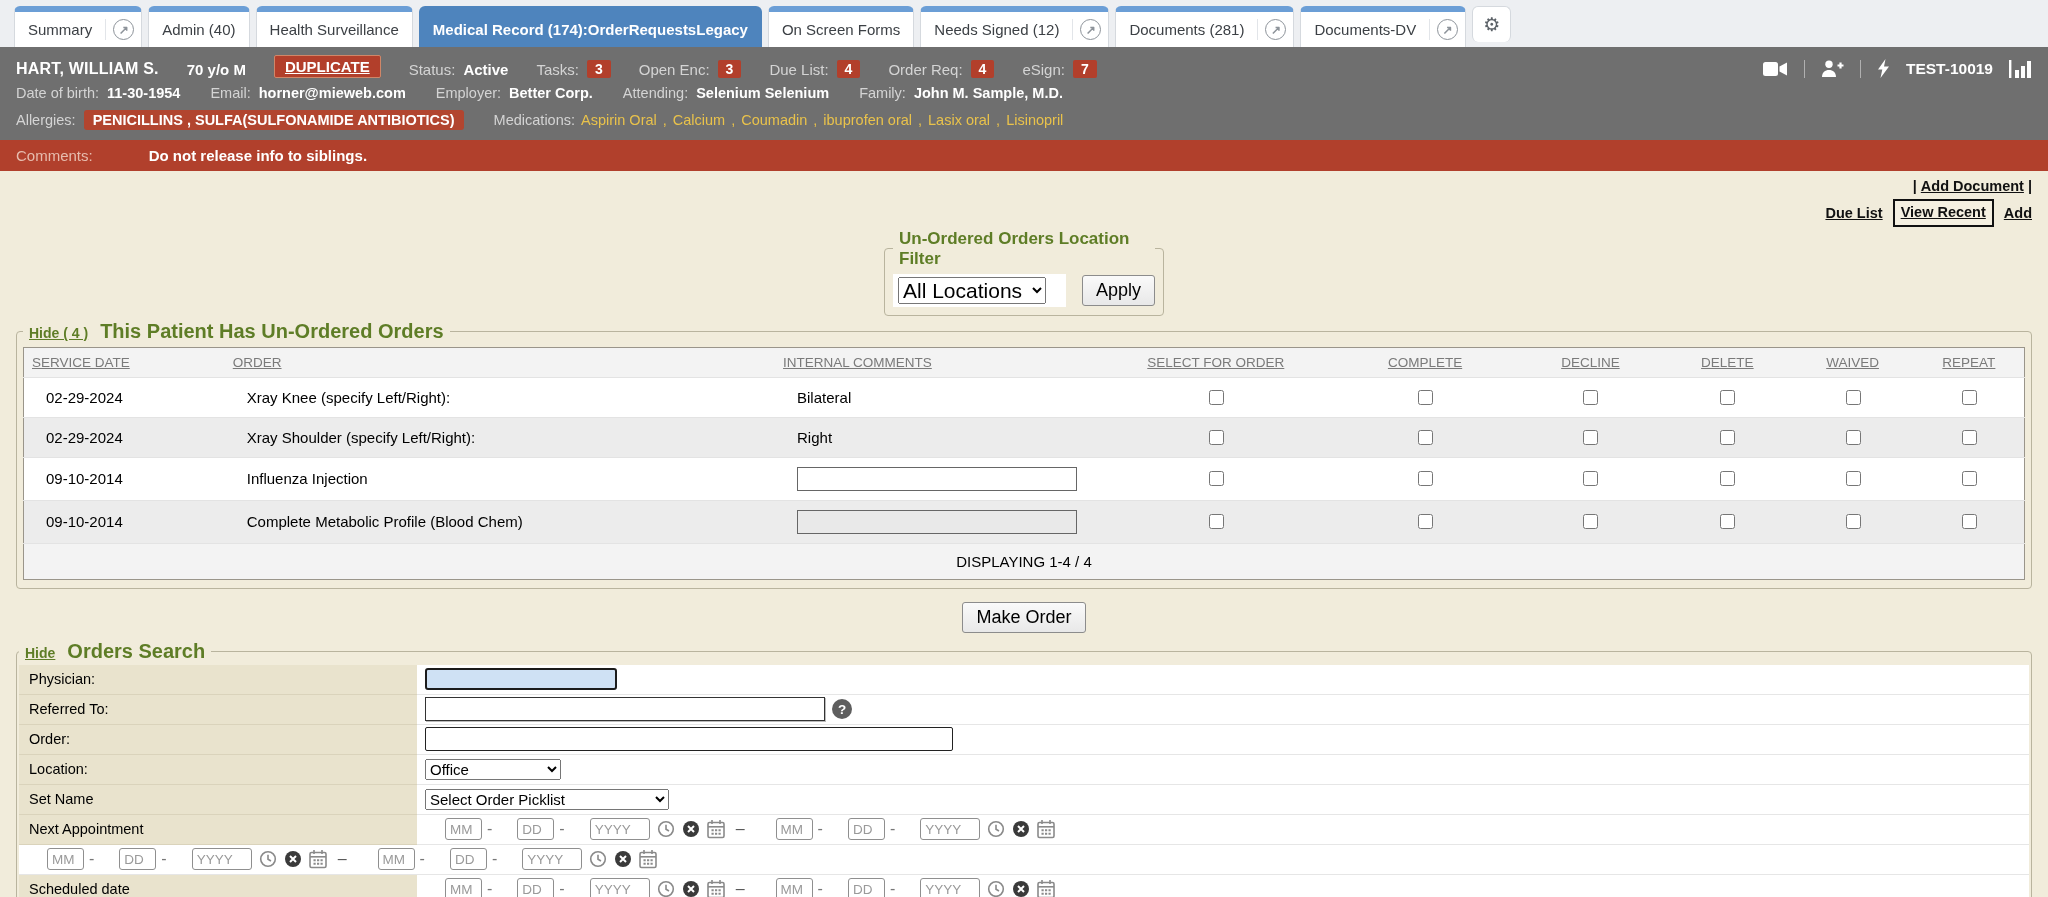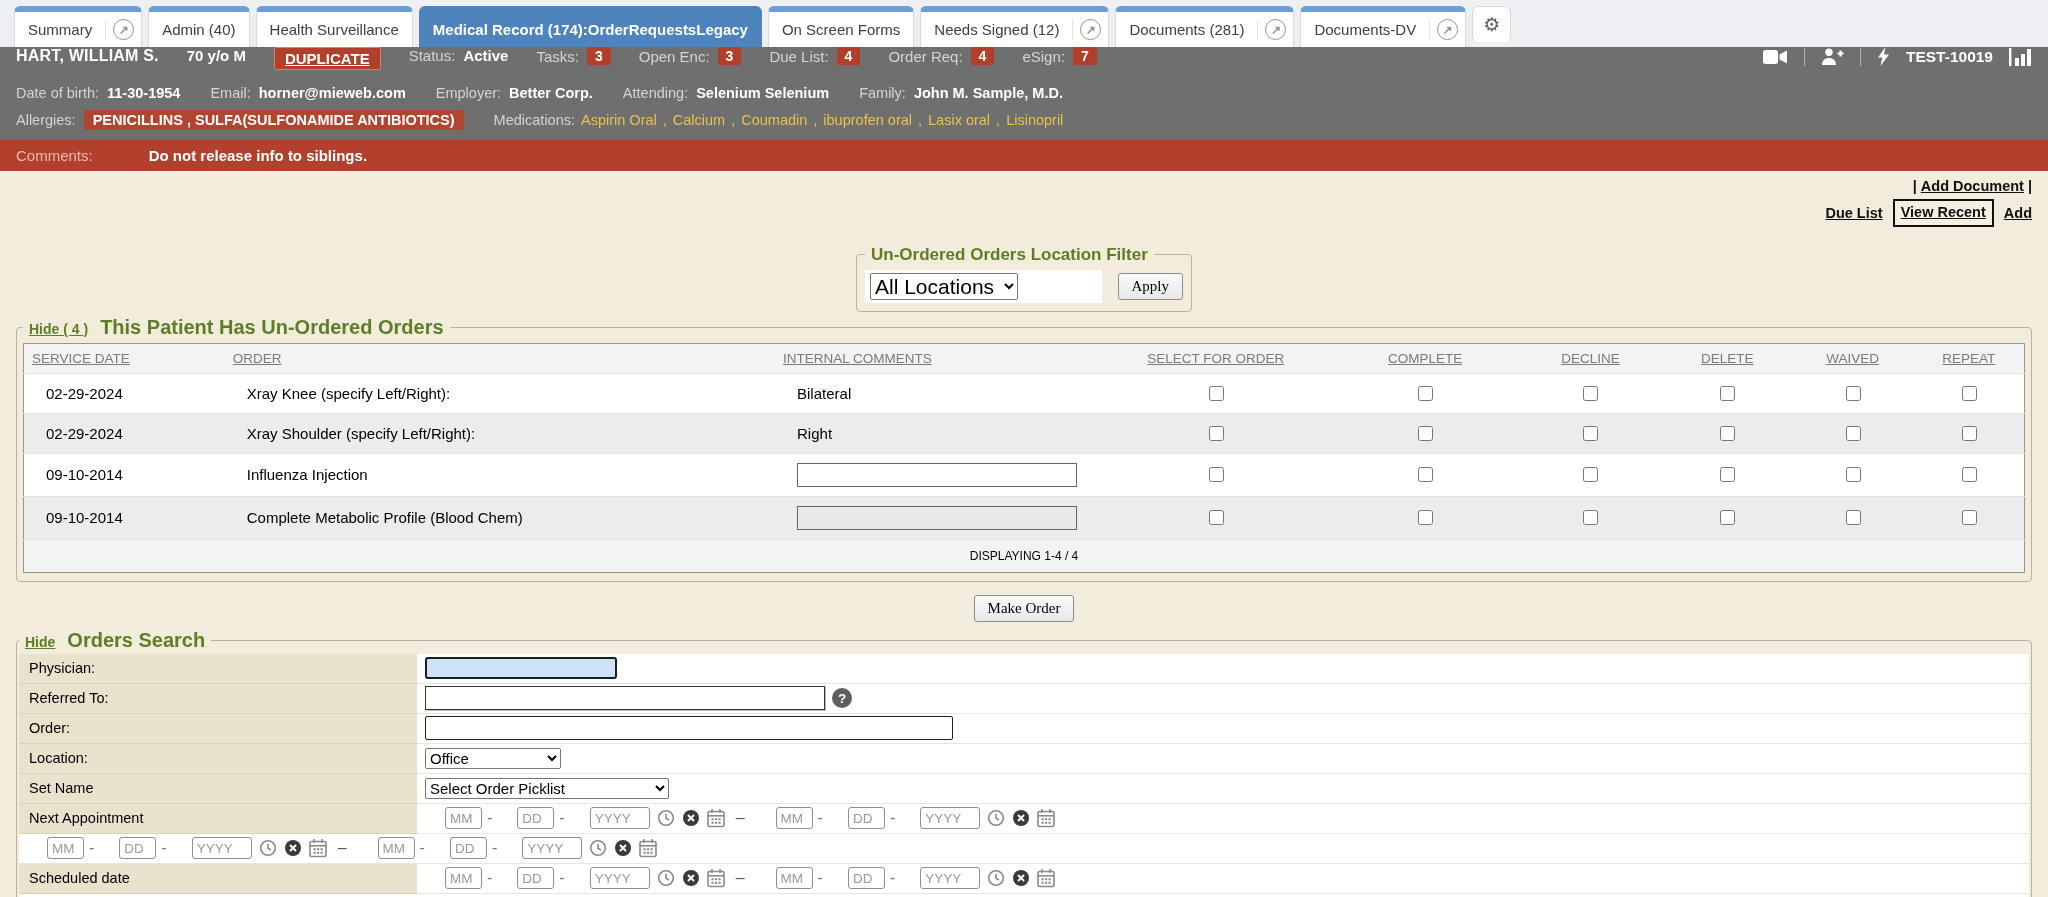--- a/index.html
+++ b/index.html
@@ -24,21 +24,21 @@
   .tab .circ {
     width:21px; height:21px; border:1.6px solid #8d939a; border-radius:50%;
     color:#8d939a; font-size:12px; line-height:1; display:flex; align-items:center; justify-content:center; font-weight:bold;
   }
   .tab.gear-tab { border-top:1px solid #d5d9de; height:36px; border-radius:6px; align-self:center; margin-bottom:0; }
   .tab.gear-tab .lbl { padding:0 10px; font-size:19px; color:#5b6167; }
 
   
   .pbar {
     background:#6f6f6f; color:#fff; height:31px;
-    display:flex; align-items:flex-start; padding:0 16px; gap:28px; font-size:15px;
+    display:flex; align-items:flex-end; padding:0 16px; gap:28px; font-size:15px;
   }
   .pbar .name { font-weight:bold; font-size:16px; letter-spacing:.2px; }
   .pair { display:flex; align-items:center; gap:8px; white-space:nowrap; }
   .glabel { color:#d4d4d4; }
   .gvalue { color:#fff; font-weight:bold; }
   .badge { background:#b23f2b; color:#fff; font-weight:bold; padding:1px 8px; border-radius:2px; font-size:14px; }
   .dup { background:#b23f2b; border:1px solid #d08668; color:#fff; font-weight:bold; text-decoration:underline; padding:2px 10px; border-radius:2px; font-size:15px; cursor:pointer; }
   .pbar-right { margin-left:auto; display:flex; align-items:center; gap:16px; }
   .vdiv { width:1px; height:18px; background:rgba(255,255,255,.45); }
   .station { font-weight:bold; font-size:15.5px; }
@@ -59,21 +59,21 @@
 
   .quick-links { text-align:right; font-size:14.5px; line-height:1.55; color:#111; }
   .qlink { text-decoration:underline; font-weight:600; cursor:pointer; }
   .qpipe { font-weight:600; }
   .ql2 { display:flex; justify-content:flex-end; align-items:center; gap:10px; margin-top:2px; }
   .view-recent { border:2px solid #111; padding:0 6px 1px; background:#f5f0e1; }
 
   fieldset { border:1px solid #b9b49e; border-radius:4px; margin:0; }
   legend { color:#5e7d26; font-weight:bold; padding:0 6px; }
 
-  .filter-fs { width:336px; margin:18px auto 0; padding:5px 8px 8px; }
+  .filter-fs { width:280px; margin:2px auto 0; padding:5px 8px 8px; }
   .filter-fs legend { font-size:17px; }
   .filter-body { display:flex; align-items:center; gap:16px; }
   .filter-white { background:#fff; flex:1; padding:3px 5px; }
   .filter-white select { font-size:21px; width:148px; font-family:"Liberation Sans",sans-serif; }
 
   .orders-fs { margin-top:4px; padding:4px 6px 8px; }
   .orders-fs legend, .search-fs legend { display:flex; align-items:baseline; gap:12px; }
   .hide-link { font-size:14px; font-weight:bold; text-decoration:underline; color:#5e7d26; cursor:pointer; }
   .fs-title { font-size:20px; }
 
@@ -81,24 +81,24 @@
   table.orders th {
     background:#f3f3f3; color:#7a7a7a; font-weight:normal; font-size:13.5px;
     text-decoration:underline; text-align:left; padding:7px 8px; cursor:pointer; white-space:nowrap;
   }
   table.orders th.c, table.orders td.c { text-align:center; }
   table.orders td { padding:9px 22px; border-top:1px solid #e3e3e3; }
   table.orders tr.alt td { background:#ececec; }
   table.orders td input[type=checkbox] { width:15px; height:15px; }
   .cmt-input { width:280px; height:24px; border:1px solid #666; background:#fff; font-size:14px; padding:0 4px; }
   tr.alt .cmt-input { background:#e9e9e9; }
-  td.tfoot-cell { background:#f3f3f3; text-align:center; font-size:12px; padding:7px; border-top:1px solid #c9c9c9; }
+  td.tfoot-cell { background:#f3f3f3; text-align:center; font-size:15px; padding:7px; border-top:1px solid #c9c9c9; }
 
   .btn {
-    font-size:15px; font-family:Liberation Serif, serif; color:#000;
+    font-size:18px; font-family:Liberation Sans, sans-serif; color:#000;
     background:linear-gradient(#fafafa,#e8e8e8); border:1px solid #8c8c8c; border-radius:3px;
     padding:4px 13px; cursor:pointer;
   }
   .make-order-wrap { text-align:center; margin:13px 0 7px; }
 
   
   .search-fs { margin-top:2px; padding:2px 2px 2px; }
   .frow { display:flex; align-items:stretch; min-height:30px; }
   .flabel {
     width:398px; background:#e9e3cd; border-bottom:1px solid #dad3bb;

